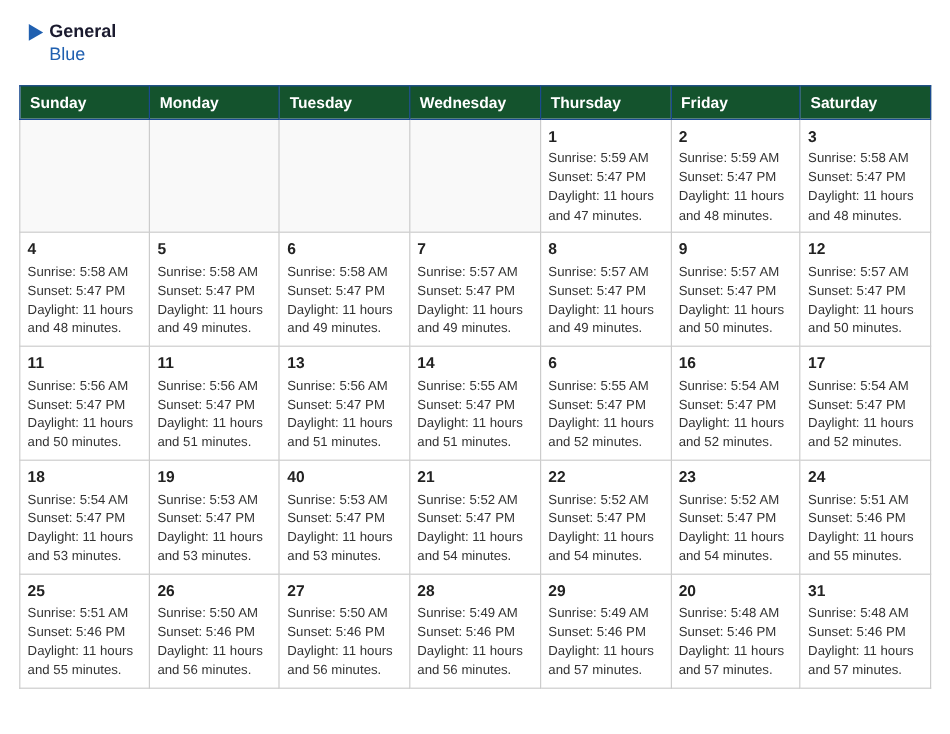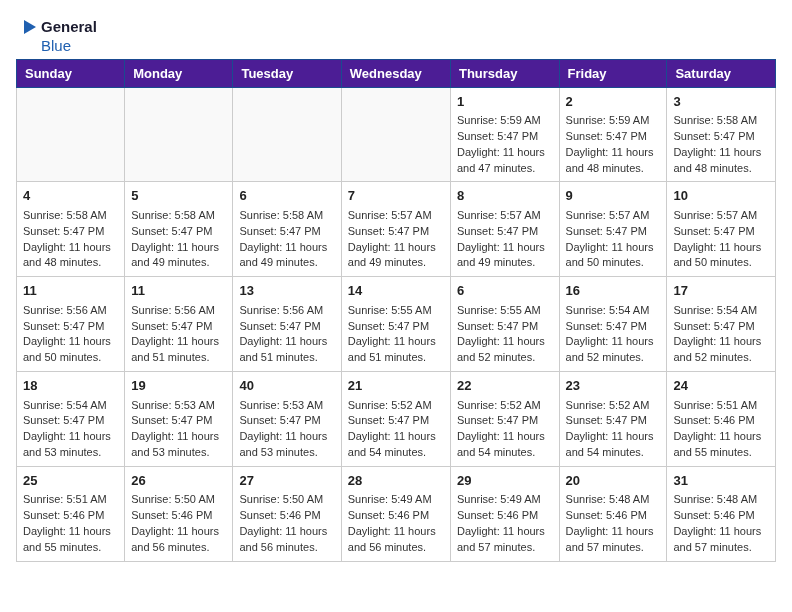--- a/index.html
+++ b/index.html
@@ -7,21 +7,21 @@
       font-family: Arial, sans-serif;
       background: #fff;
       width: 792px;
       min-height: 612px;
       padding: 16px;
     }
     .header {
       display: flex;
       justify-content: space-between;
       align-items: flex-start;
-      margin-bottom: 4px;
+      margin-bottom: 16px;
     }
     .logo {
       display: flex;
       align-items: center;
       gap: 4px;
     }
     .title-block {
       text-align: right;
     }
     .month-year {
@@ -33,21 +33,21 @@
     .location {
       font-size: 16px;
       color: #333;
     }
     .calendar-table {
       width: 100%;
       border-collapse: collapse;
       font-size: 11px;
     }
     .calendar-table thead tr th {
-      background-color: #4c1d95;
+      background-color: #14532d;
       color: #fff;
       text-align: left;
       padding: 6px 8px;
       font-size: 13px;
       font-weight: bold;
       border: 1px solid #1a4a90;
     }
     .calendar-table tbody tr td {
       vertical-align: top;
       border: 1px solid #ccc;
@@ -136,21 +136,21 @@
 Daylight: 11 hours and 49 minutes.</span></td>
         <td><span class="day-number">7</span><span class="day-info" style="white-space: pre-line;">Sunrise: 5:57 AM
 Sunset: 5:47 PM
 Daylight: 11 hours and 49 minutes.</span></td>
         <td><span class="day-number">8</span><span class="day-info" style="white-space: pre-line;">Sunrise: 5:57 AM
 Sunset: 5:47 PM
 Daylight: 11 hours and 49 minutes.</span></td>
         <td><span class="day-number">9</span><span class="day-info" style="white-space: pre-line;">Sunrise: 5:57 AM
 Sunset: 5:47 PM
 Daylight: 11 hours and 50 minutes.</span></td>
-        <td><span class="day-number">10</span><span class="day-info" style="white-space: pre-line;">Sunrise: 5:57 AM
+        <td><span class="day-number">12</span><span class="day-info" style="white-space: pre-line;">Sunrise: 5:57 AM
 Sunset: 5:47 PM
 Daylight: 11 hours and 50 minutes.</span></td>
       </tr>
       <tr>
         <td><span class="day-number">11</span><span class="day-info" style="white-space: pre-line;">Sunrise: 5:56 AM
 Sunset: 5:47 PM
 Daylight: 11 hours and 50 minutes.</span></td>
         <td><span class="day-number">11</span><span class="day-info" style="white-space: pre-line;">Sunrise: 5:56 AM
 Sunset: 5:47 PM
 Daylight: 11 hours and 51 minutes.</span></td>

